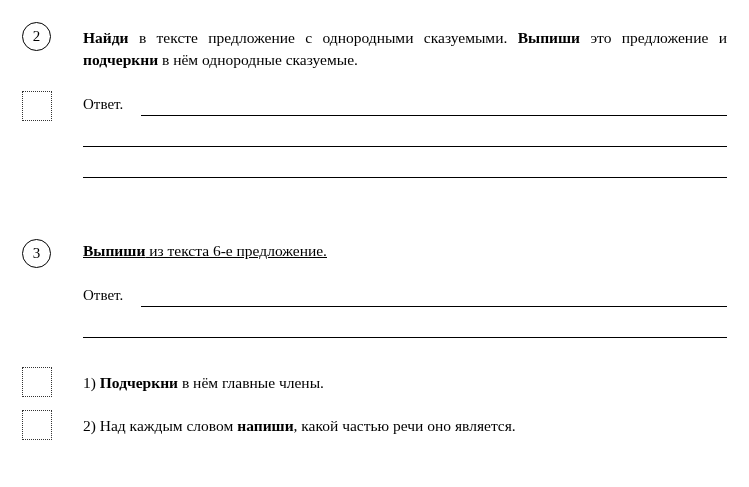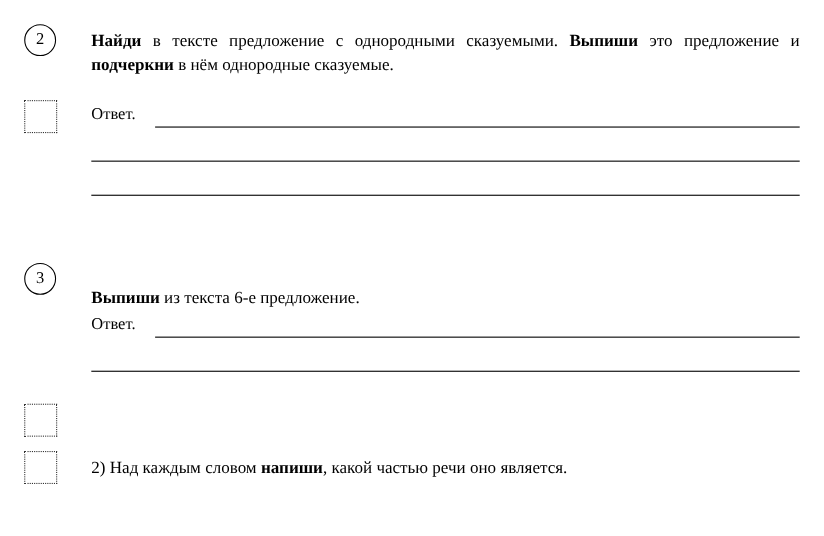--- a/index.html
+++ b/index.html
@@ -96,27 +96,28 @@
 
   <div class="checkbox" style="left:22px; top:91px;"></div>
 
   <div class="answer-label" style="position:absolute; left:83px; top:96px;">Ответ.</div>
   <div class="rule" style="left:141px; top:115px; width:586px;"></div>
   <div class="rule" style="left:83px; top:146px; width:644px;"></div>
   <div class="rule" style="left:83px; top:177px; width:644px;"></div>
 
   <div class="task" style="top:239px;">
     <div class="task-number" style="top:0;">3</div>
-    <div class="task-body" style="top:21px;">
+    <div class="task-body" style="top:1px;text-decoration:underline;">
       <div class="prompt" id="prompt-3"><b>Выпиши</b><span> из текста 6-е предложение.</span></div>
     </div>
   </div>
 
   <div class="answer-label" style="position:absolute; left:83px; top:287px;">Ответ.</div>
   <div class="rule" style="left:141px; top:306px; width:586px;"></div>
   <div class="rule" style="left:83px; top:337px; width:644px;"></div>
 
   <div class="checkbox" style="left:22px; top:367px;"></div>
+  <div class="subitem" id="subitem-1" style="top:372px;"><span>1) </span><b>Подчеркни</b><span> в нём главные члены.</span></div>
 
   <div class="checkbox" style="left:22px; top:410px;"></div>
   <div class="subitem" id="subitem-2" style="top:415px;font-family:Liberation Serif, serif;"><span>2) Над каждым словом </span><b>напиши</b><span>, какой частью речи оно является.</span></div>
 
 </div>
 
 </body></html>

